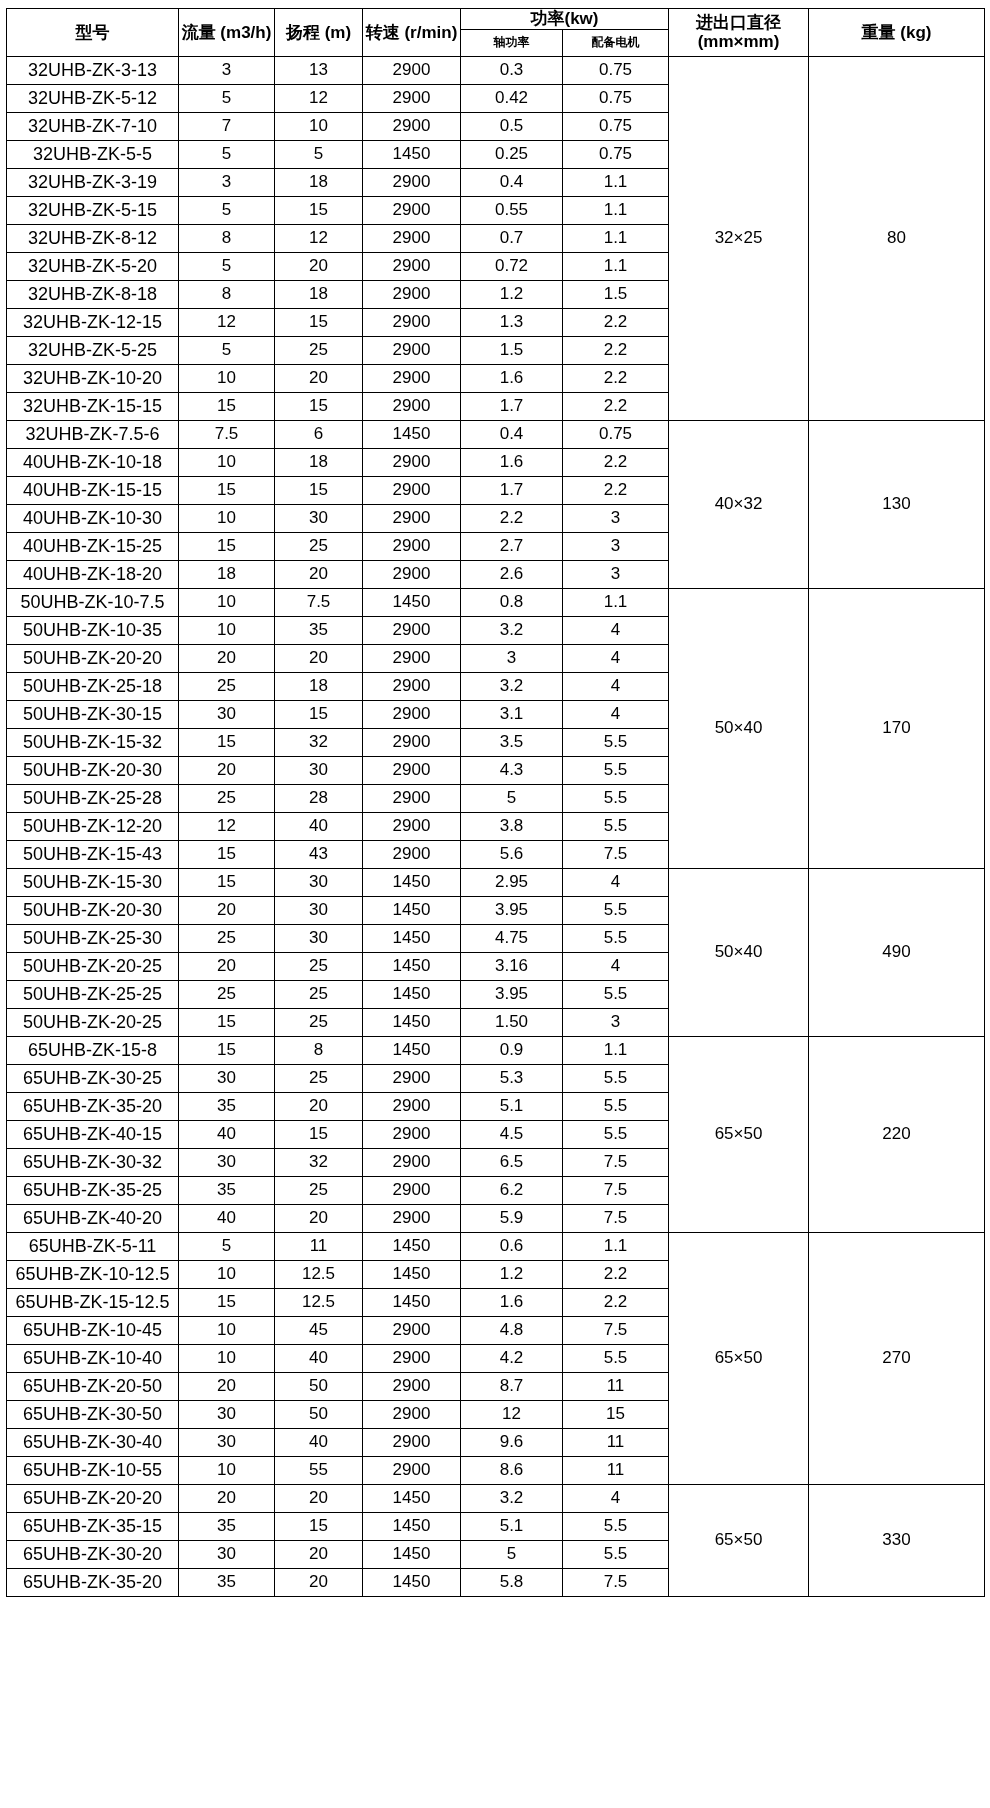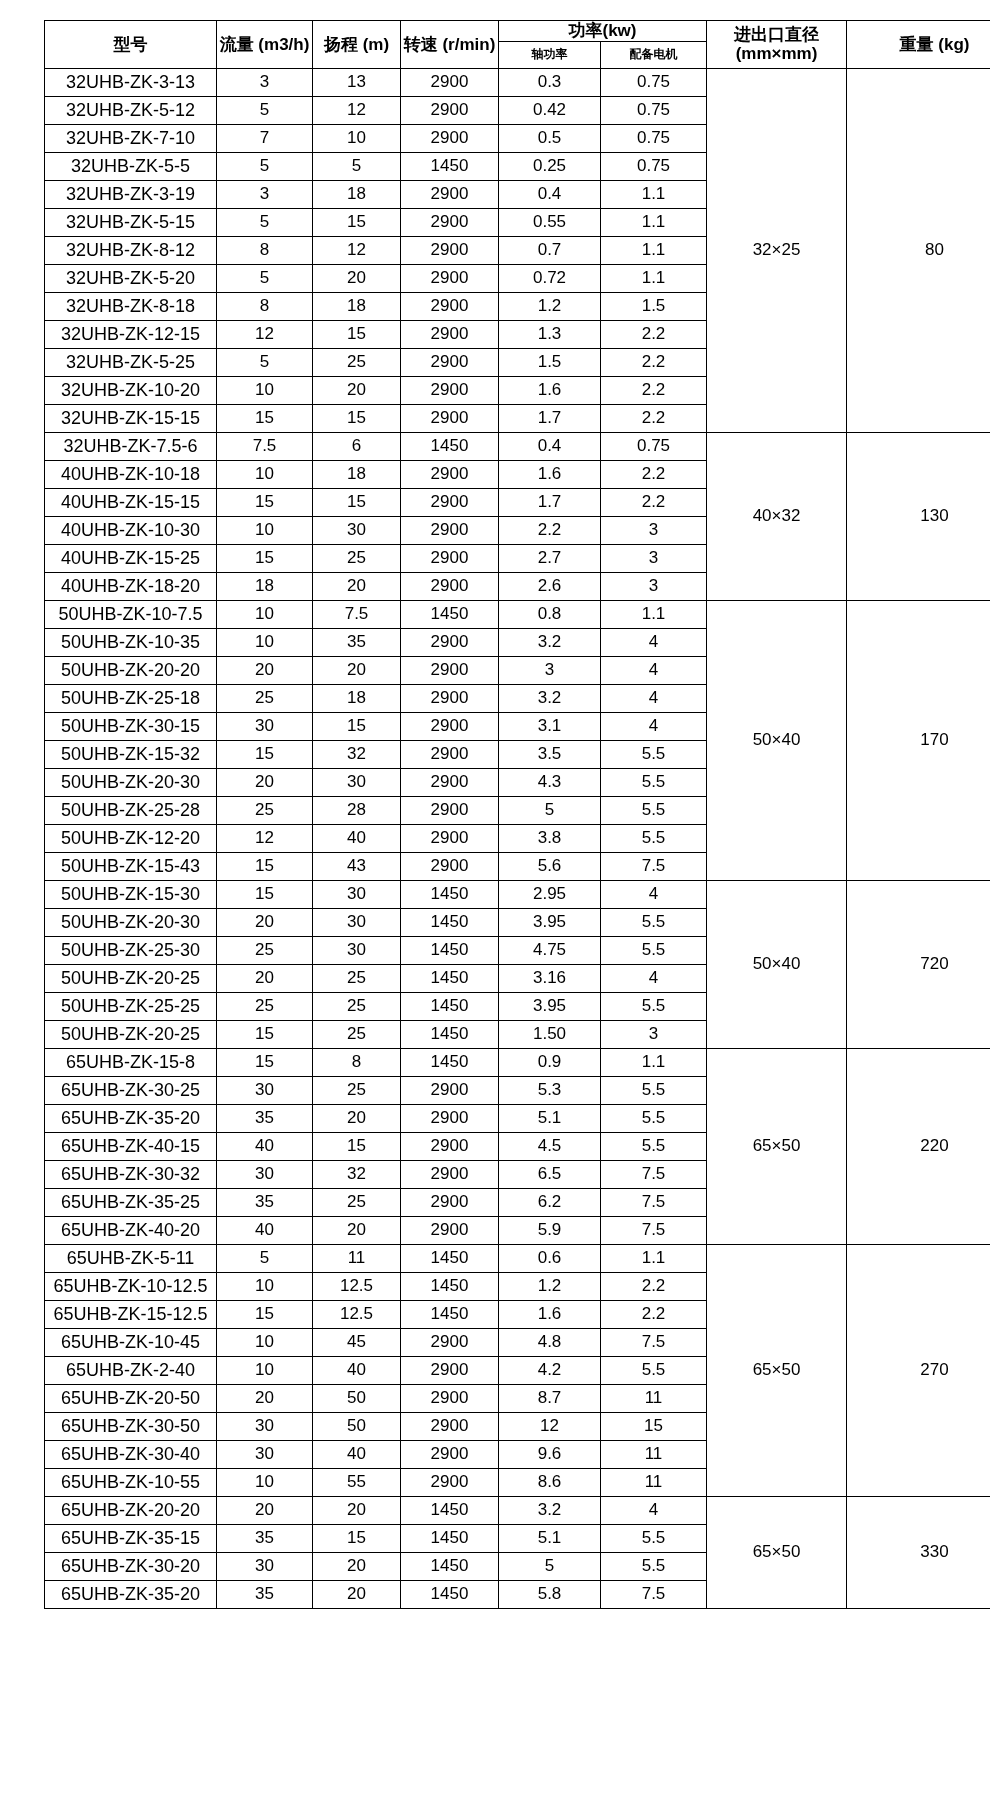--- a/index.html
+++ b/index.html
@@ -7,22 +7,21 @@
     padding: 0;
     background: #ffffff;
   }
   body {
     font-family: "Liberation Sans", sans-serif;
     color: #000000;
   }
   .sheet {
     width: 841px;
     box-sizing: border-box;
-    padding: 20px 6px 6px 6px;
-    margin-left: 38px;
+    padding: 8px 6px 6px 6px;
   }
   table.spec {
     border-collapse: collapse;
     table-layout: fixed;
     width: 978px;
     font-size: 17px;
   }
   table.spec th, table.spec td {
     border: 1px solid #000000;
     text-align: center;
@@ -328,21 +327,21 @@
           <td>7.5</td>
         </tr>
         <tr>
           <td class="model">50UHB-ZK-15-30</td>
           <td>15</td>
           <td>30</td>
           <td>1450</td>
           <td>2.95</td>
           <td>4</td>
           <td rowspan="6">50×40</td>
-          <td rowspan="6">720</td>
+          <td rowspan="6">490</td>
         </tr>
         <tr>
           <td class="model">50UHB-ZK-20-30</td>
           <td>20</td>
           <td>30</td>
           <td>1450</td>
           <td>3.95</td>
           <td>5.5</td>
         </tr>
         <tr>
@@ -463,21 +462,21 @@
         </tr>
         <tr>
           <td class="model">65UHB-ZK-10-45</td>
           <td>10</td>
           <td>45</td>
           <td>2900</td>
           <td>4.8</td>
           <td>7.5</td>
         </tr>
         <tr>
-          <td class="model">65UHB-ZK-2-40</td>
+          <td class="model">65UHB-ZK-10-40</td>
           <td>10</td>
           <td>40</td>
           <td>2900</td>
           <td>4.2</td>
           <td>5.5</td>
         </tr>
         <tr>
           <td class="model">65UHB-ZK-20-50</td>
           <td>20</td>
           <td>50</td>

